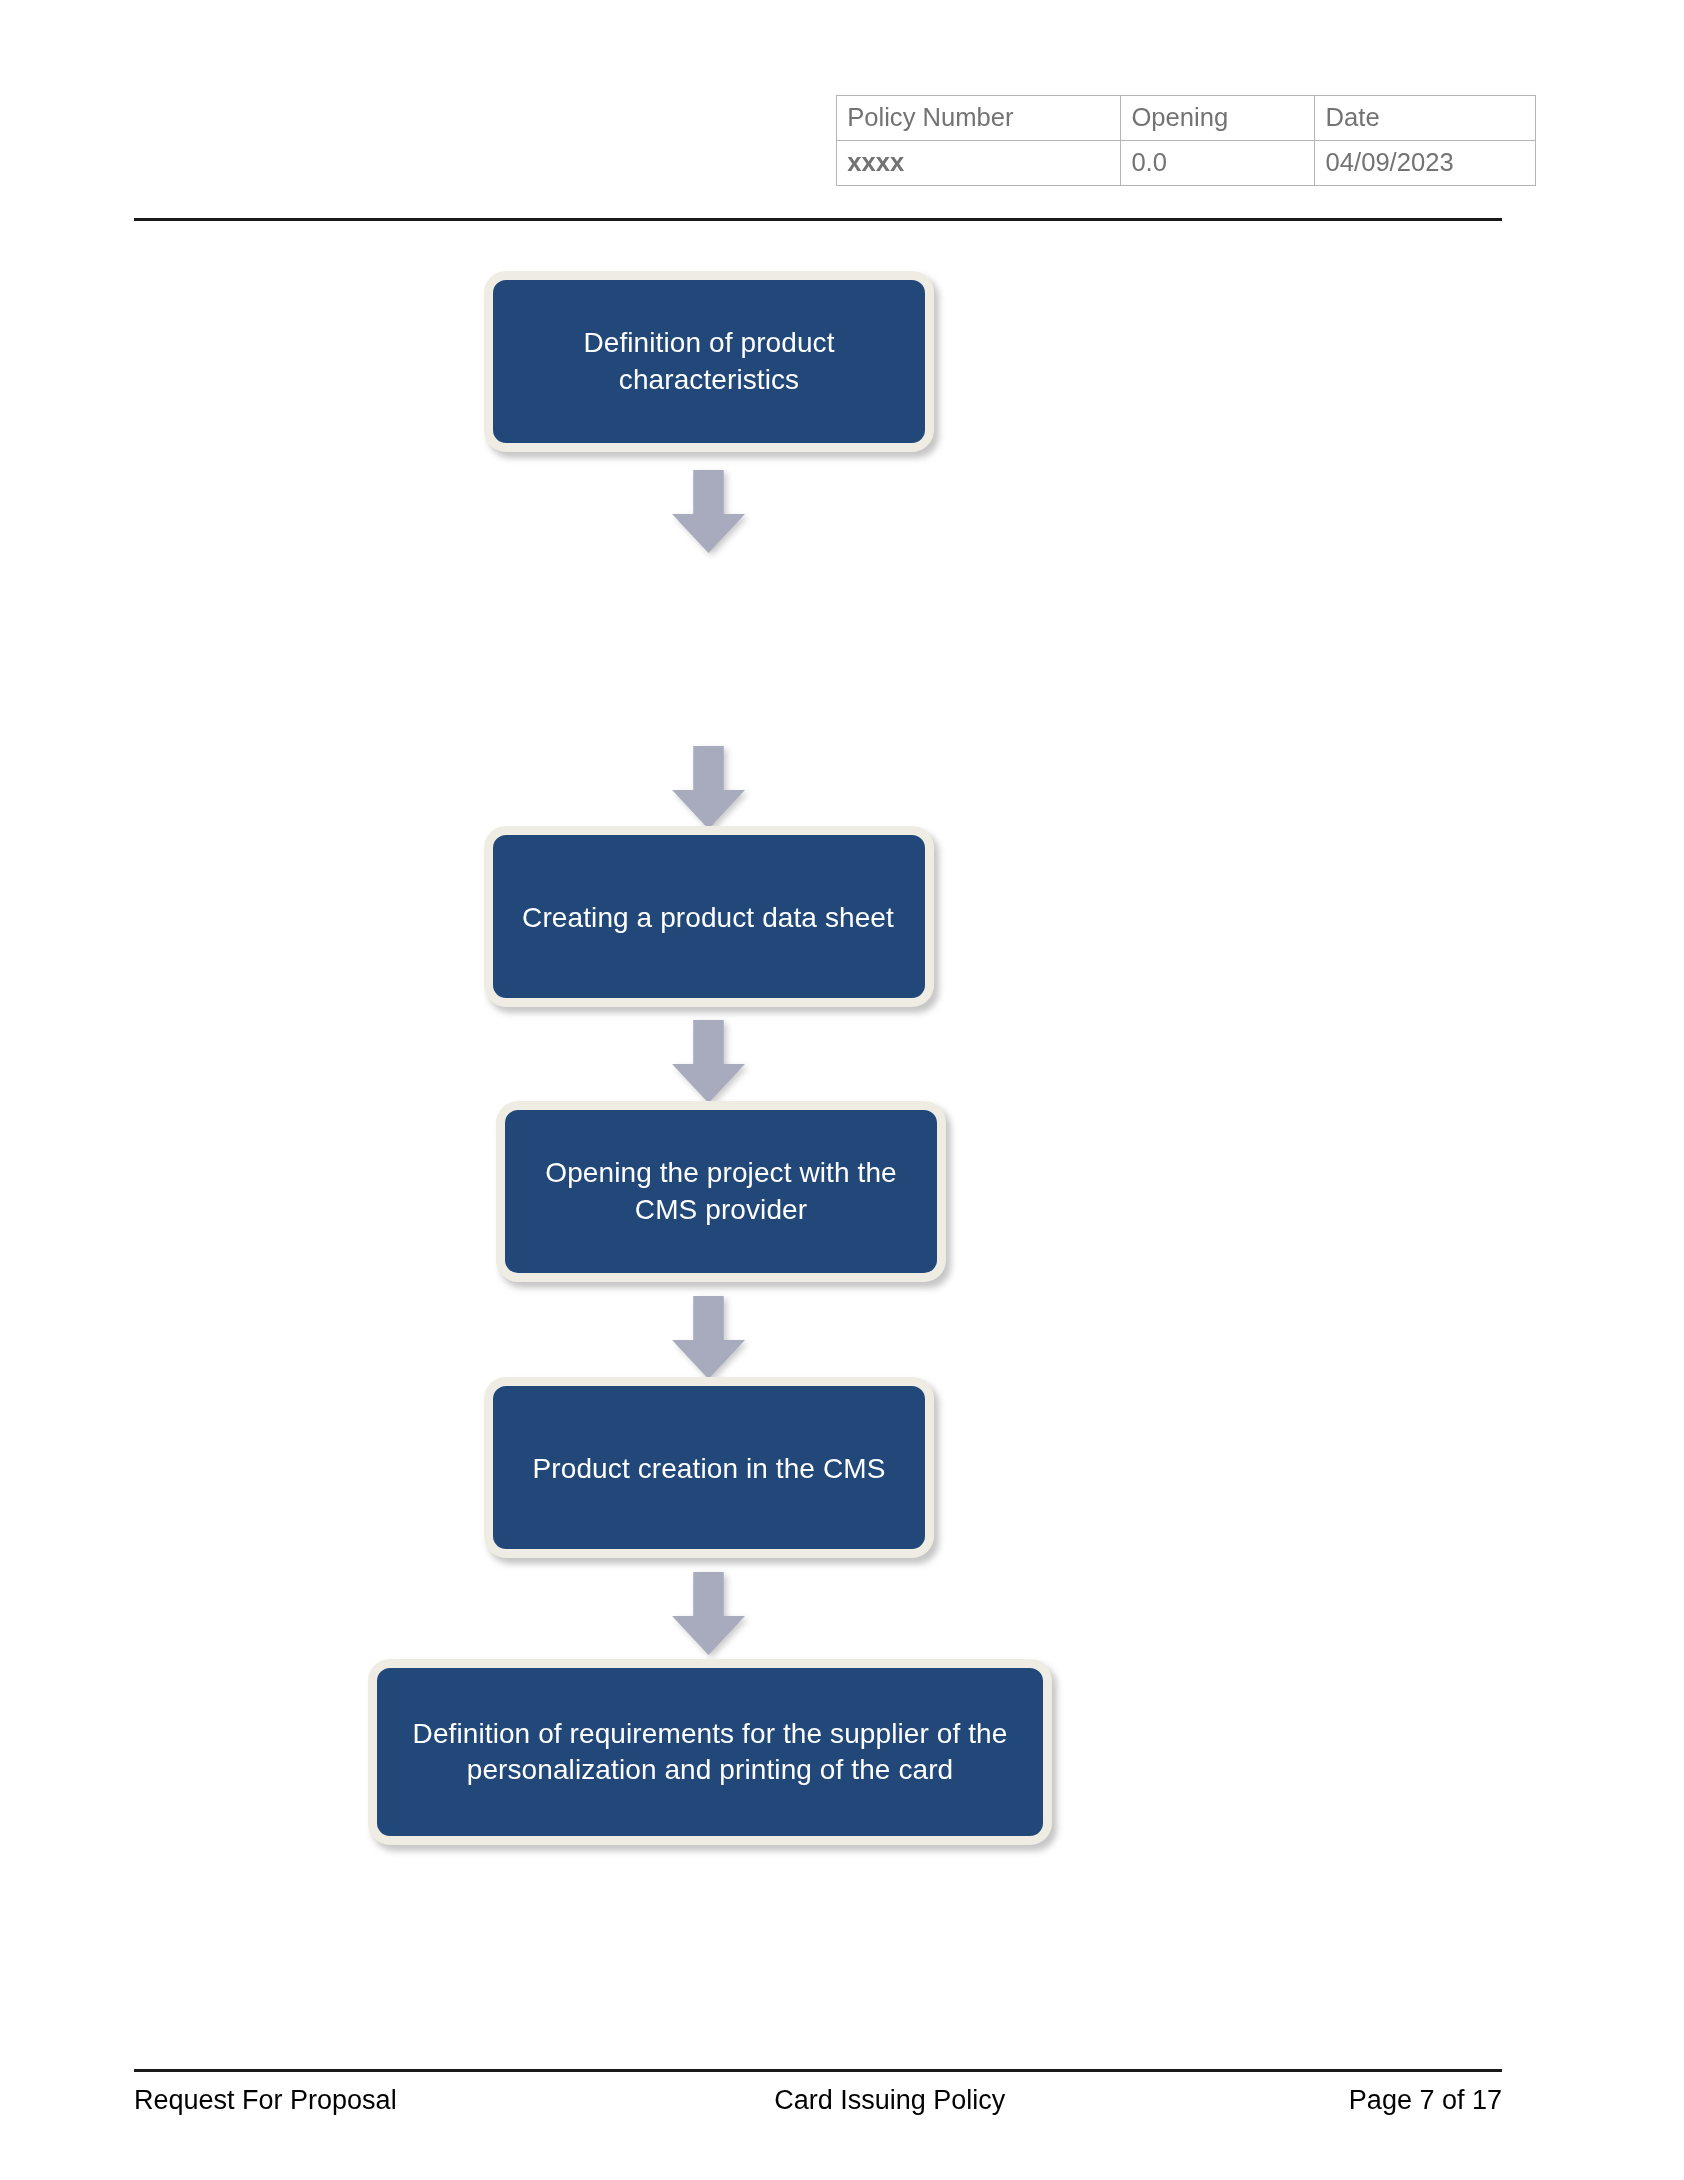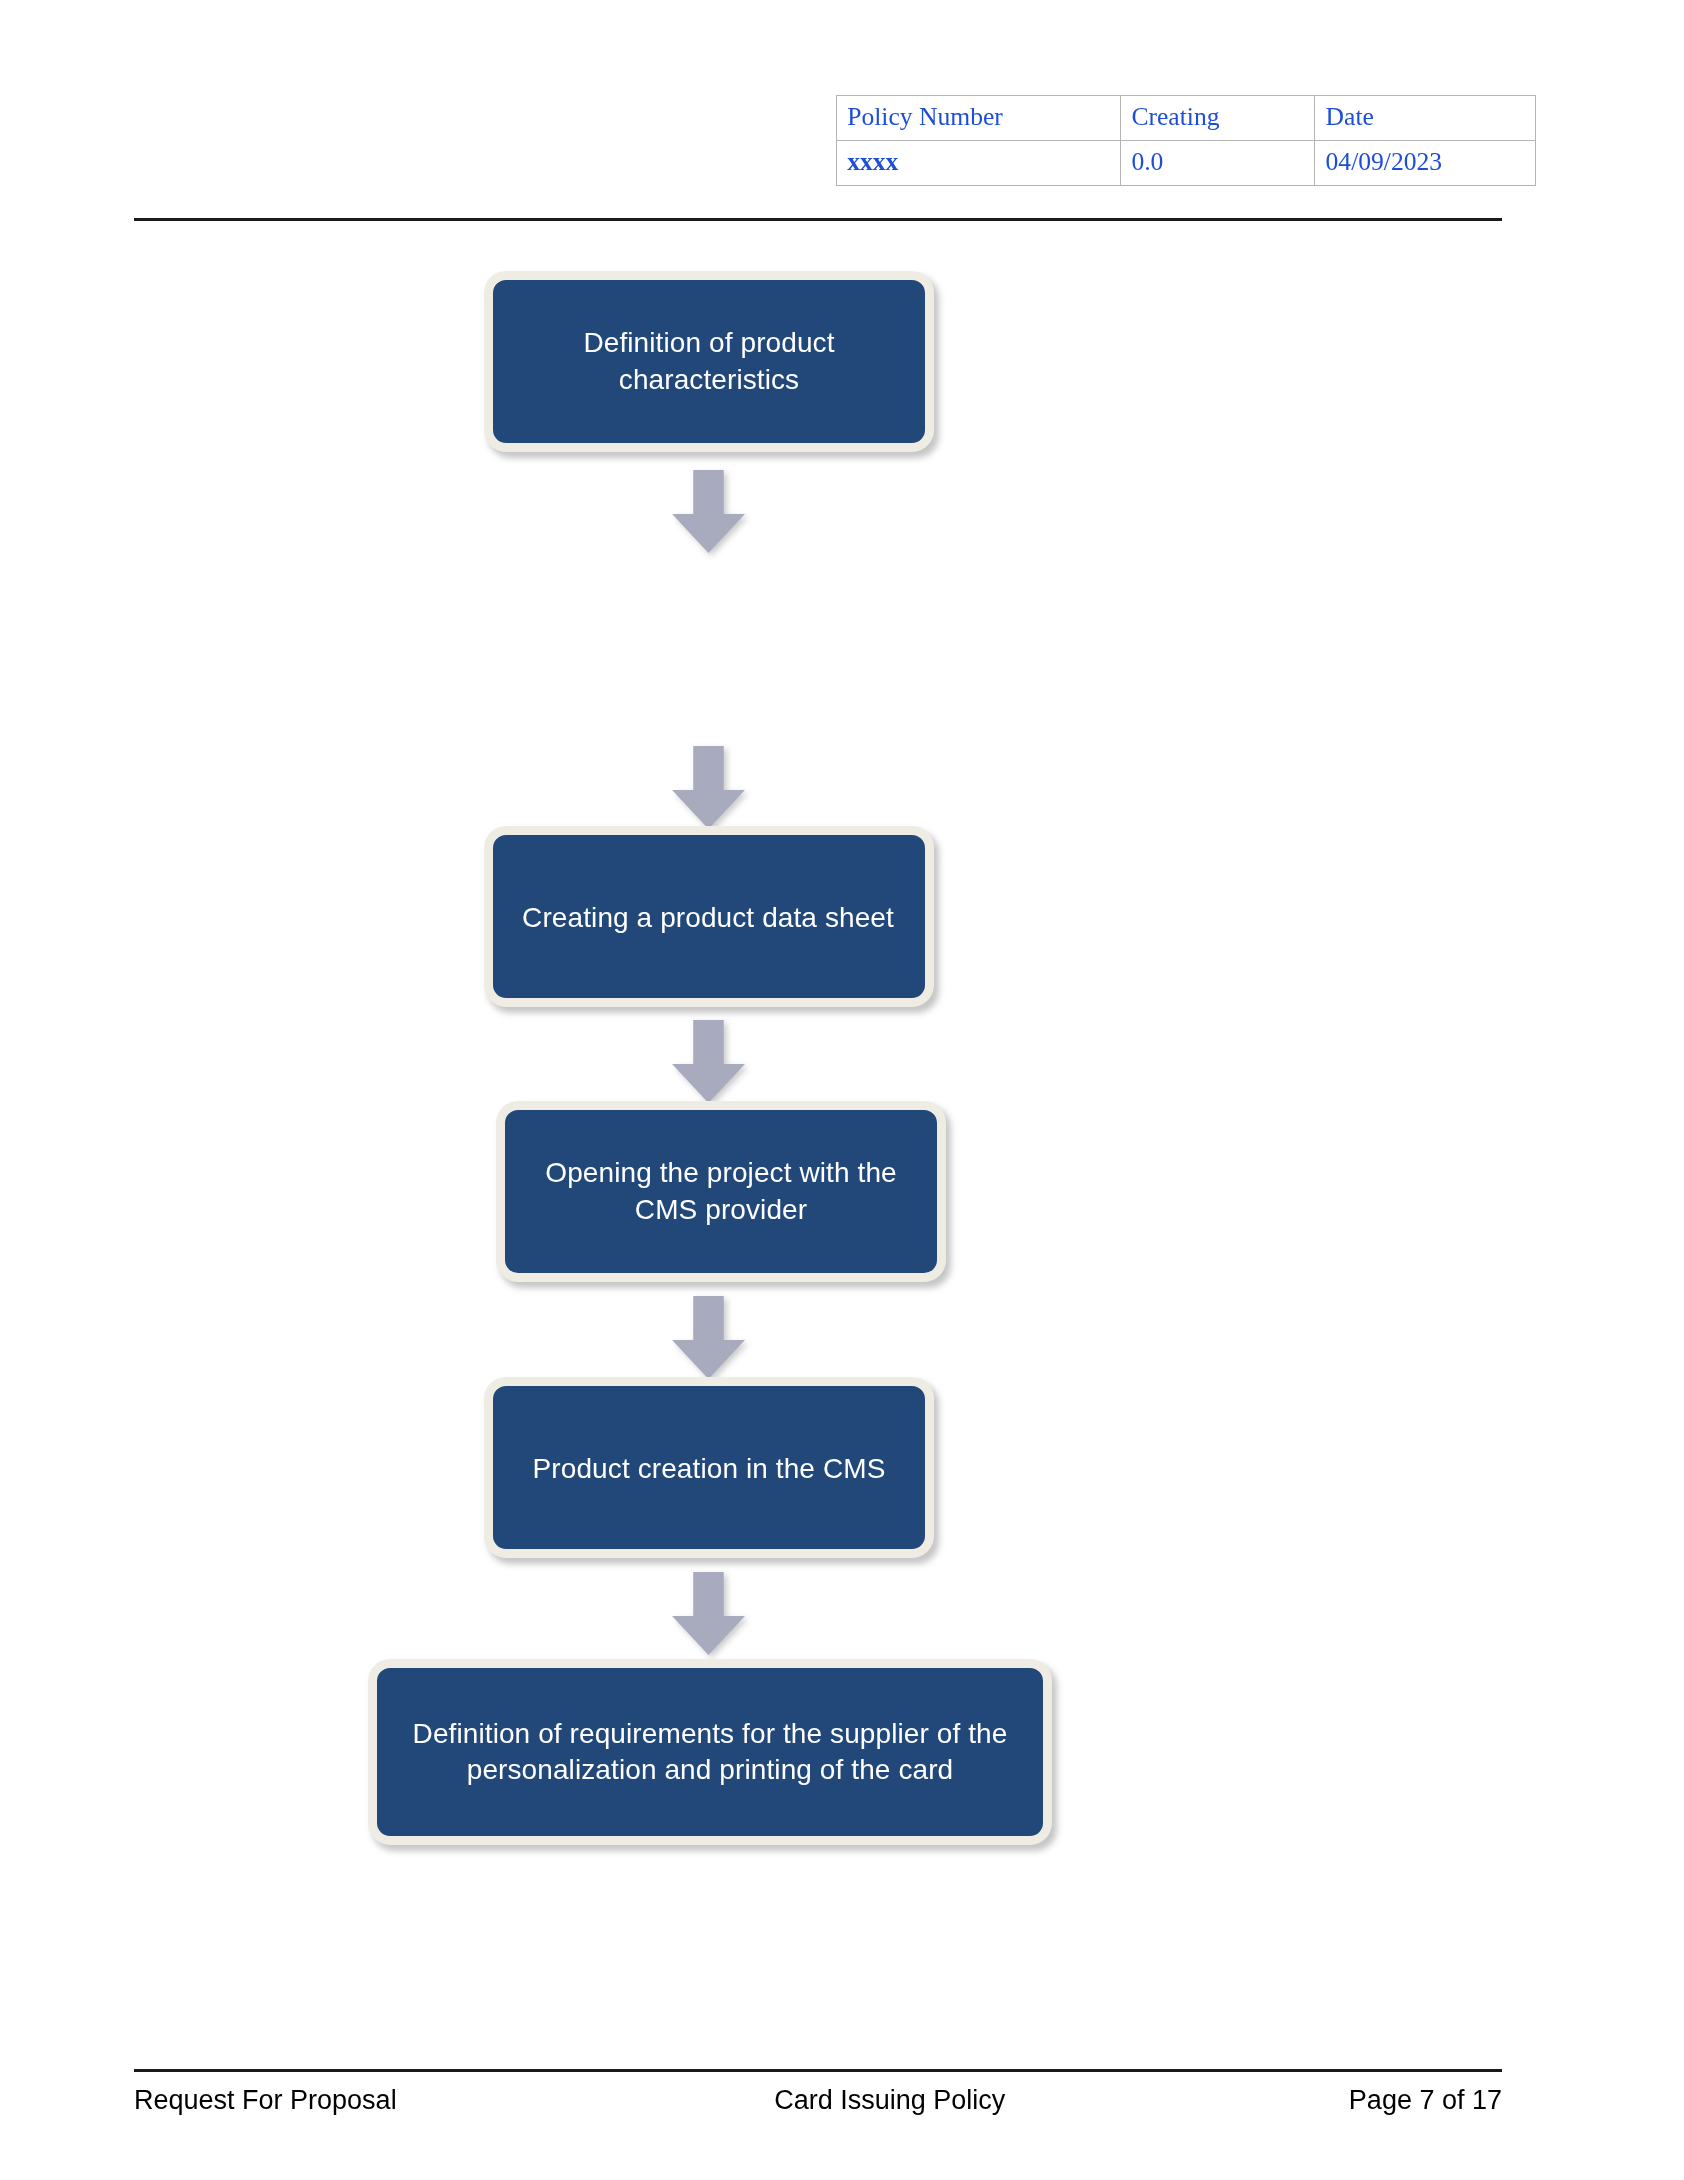--- a/index.html
+++ b/index.html
@@ -25,23 +25,23 @@
   .header-table {
     position: absolute;
     left: 836px;
     top: 95px;
     width: 664px;
     border-collapse: collapse;
     table-layout: fixed;
   }
   .header-table td {
     border: 1.7px solid #b4b4b4;
-    font-family: Liberation Serif, serif;
+    font-family: Liberation Sans, sans-serif;
     font-size: 25.6px;
-    color: #1d4ed8;
+    color: #737373;
     padding: 5.1px 0 6.8px 10.2px;
     line-height: 1.12;
     vertical-align: middle;
     height: 32px;
     background: #ffffff;
   }
   .col-policy { width: 273px; }
   .col-version { width: 183px; }
   .col-date   { width: 209px; }
   .header-table tr.values td {
@@ -150,21 +150,21 @@
 </style>
 </head>
 <body>
 
 <div class="page">
 
   <table class="header-table">
     <tbody>
       <tr class="headers">
         <td class="col-policy">Policy Number</td>
-        <td class="col-version">Creating</td>
+        <td class="col-version">Opening</td>
         <td class="col-date">Date</td>
       </tr>
       <tr class="values">
         <td class="col-policy">xxxx</td>
         <td class="col-version val-normal">0.0</td>
         <td class="col-date val-normal">04/09/2023</td>
       </tr>
     </tbody>
   </table>
 

